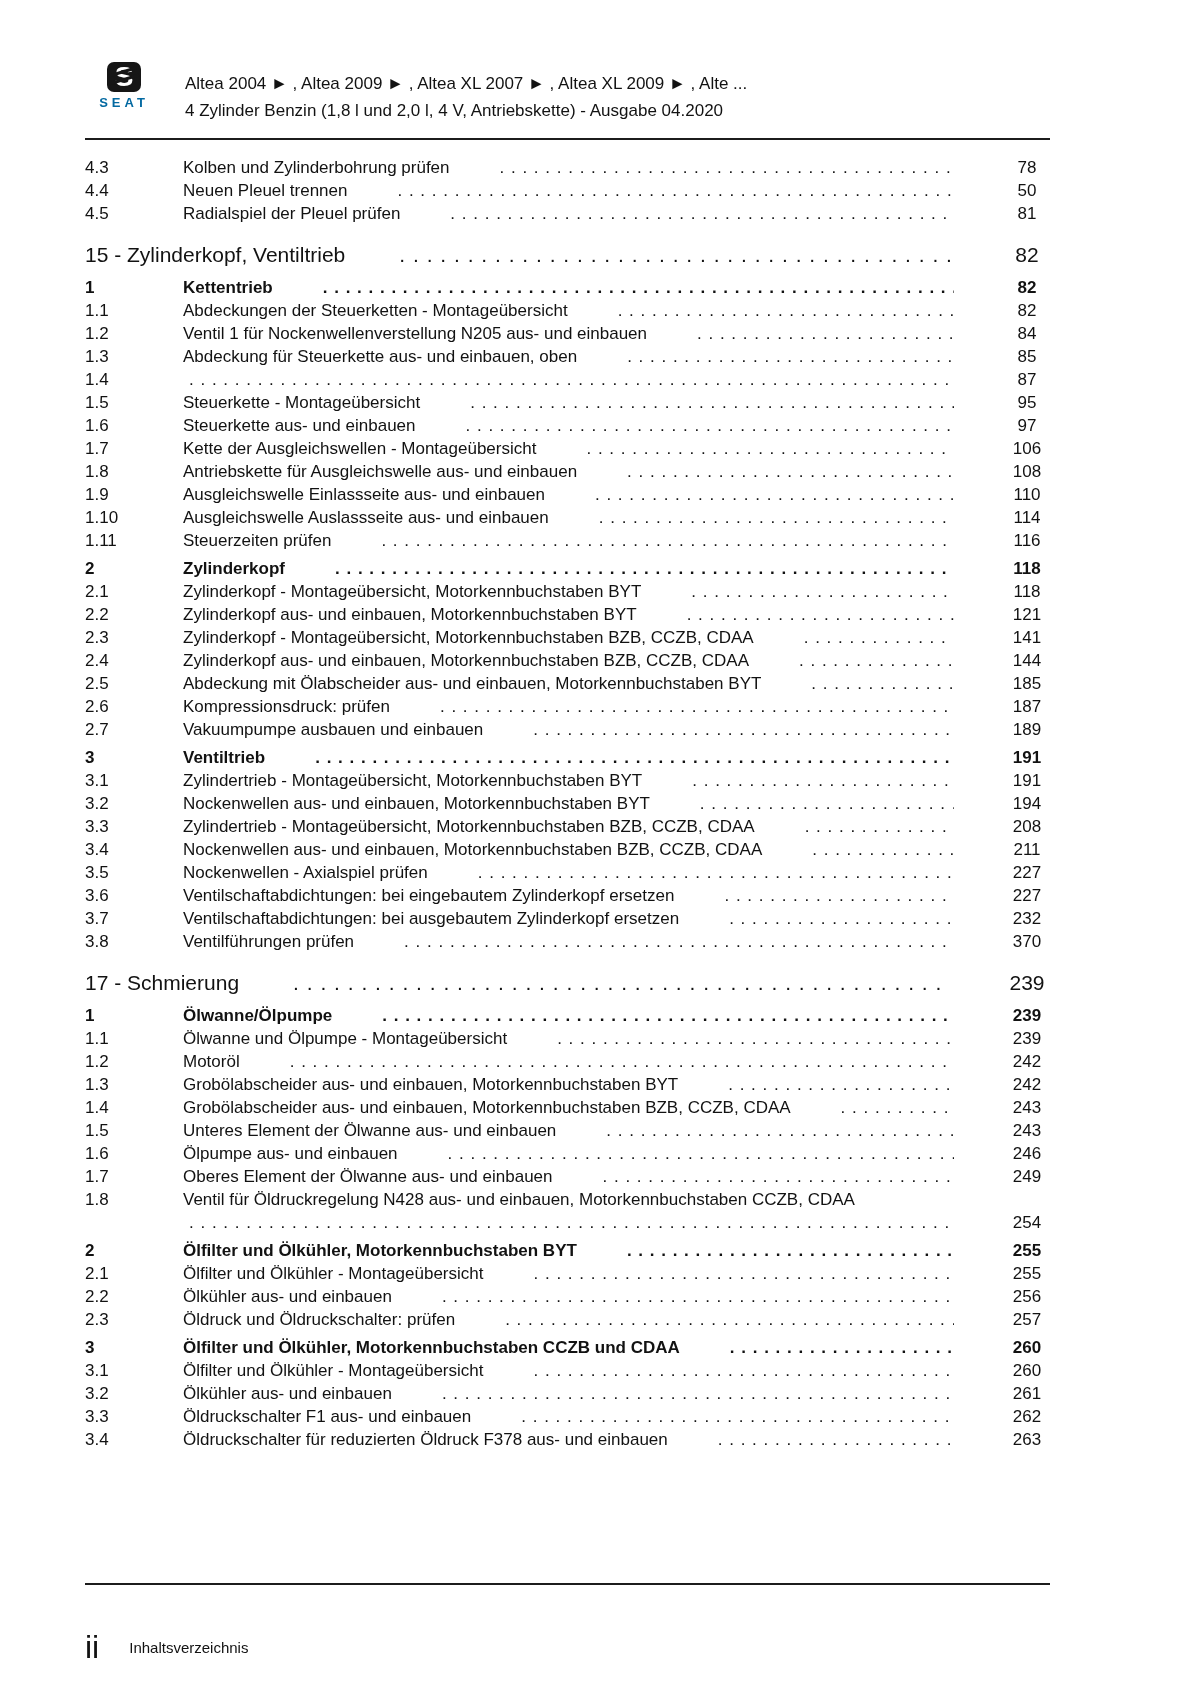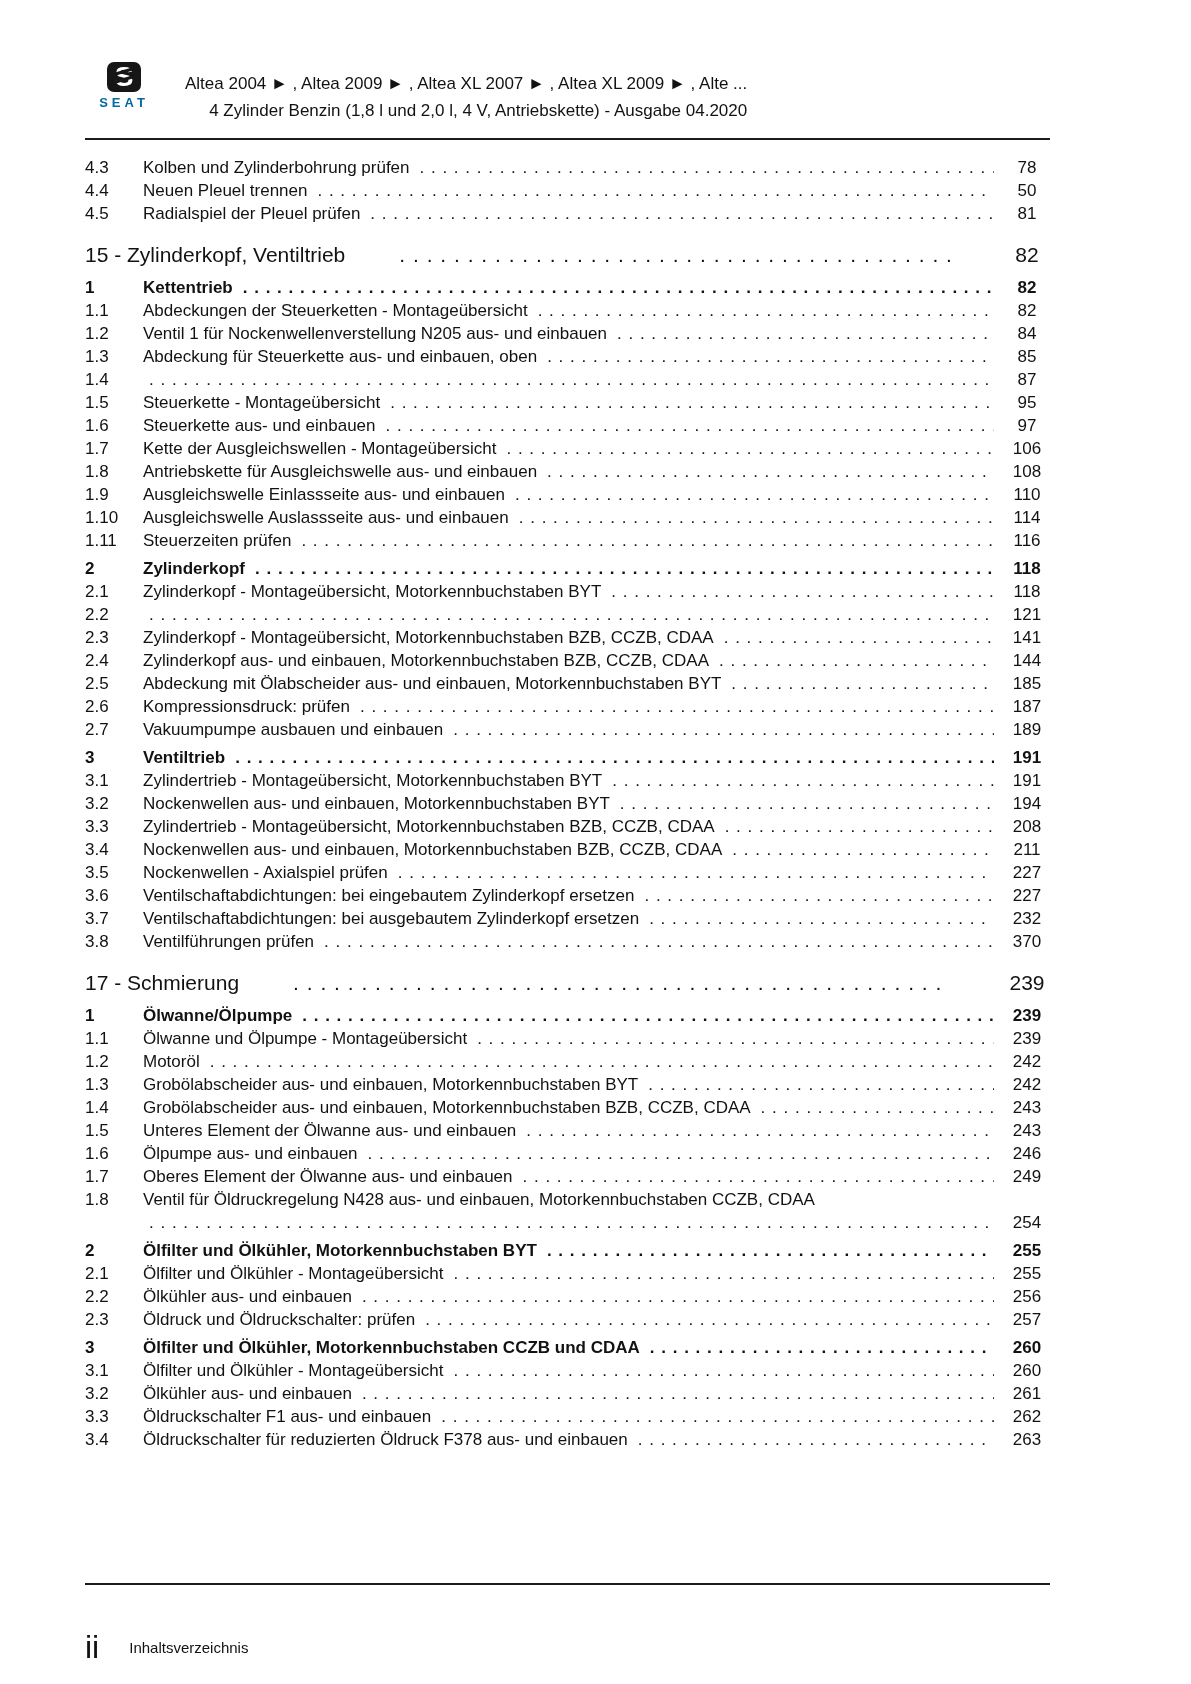--- a/index.html
+++ b/index.html
@@ -12,29 +12,29 @@
     overflow:hidden;
   }
   .page { position:absolute; inset:0; background:#ffffff; }
 
   
   .header { position:absolute; left:85px; top:58px; width:965px; display:flex; align-items:flex-start; }
   .logo { width:78px; flex:0 0 78px; display:flex; flex-direction:column; align-items:center; margin-top:4px; }
   .logo-mark { width:34px; height:30px; background:#161616; border-radius:7px; position:relative; overflow:hidden; }
   .logo-s { position:absolute; left:0; top:0; width:34px; height:30px; }
   .logo-word { font-size:13px; font-weight:bold; letter-spacing:4px; margin-top:3px; color:#0369a1; }
-  .header-text { margin-left:22px; padding-top:12px; font-size:17px; line-height:27px; white-space:nowrap;text-align:right; }
+  .header-text { margin-left:22px; padding-top:12px; font-size:17px; line-height:27px; white-space:nowrap; }
 
   .rule { position:absolute; left:85px; width:965px; height:2px; background:#1c1c1c; }
   .rule-top { top:138px; }
   .rule-bottom { top:1583px; }
 
   
   .toc { position:absolute; left:85px; top:156px; width:965px; font-size:17px; }
-  .toc-row { display:flex; align-items:baseline; line-height:23px; }
+  .toc-row { display:flex; align-items:baseline; line-height:23px;gap:40px; }
   .toc-row.bold { font-weight:bold; margin-top:5px; }
   .toc-heading { display:flex; align-items:baseline; font-size:21px; line-height:30px; margin-top:15px; margin-bottom:6px;gap:44px; }
   .num { flex:0 0 58px; white-space:nowrap; }
   .title { white-space:nowrap; padding-right:4px; }
   .leader {
     flex:1 1 auto;
     overflow:hidden;
     white-space:nowrap;
     min-width:20px;
     margin:0 10px 0 6px;
@@ -174,20 +174,21 @@
         <span class="pagenum">118</span>
       </div>
       <div class="toc-row">
         <span class="num">2.1</span>
         <span class="title">Zylinderkopf - Montageübersicht, Motorkennbuchstaben BYT</span>
         <span class="leader">. . . . . . . . . . . . . . . . . . . . . . . . . . . . . . . . . . . . . . . . . . . . . . . . . . . . . . . . . . . . . . . . . . . . . . . . . . . . . . . . . . . . . . . . . . . . . . . . . . . . . . . . . . . . . . . . . . . . . . . . . . . . . . . . . . . . . . . . . . . . . . . . . . . . . . . . . . . . . . . . . . . . . . . . . . </span>
         <span class="pagenum">118</span>
       </div>
       <div class="toc-row">
         <span class="num">2.2</span>
+        <span class="title">Zylinderkopf aus- und einbauen, Motorkennbuchstaben BYT</span>
         <span class="leader">. . . . . . . . . . . . . . . . . . . . . . . . . . . . . . . . . . . . . . . . . . . . . . . . . . . . . . . . . . . . . . . . . . . . . . . . . . . . . . . . . . . . . . . . . . . . . . . . . . . . . . . . . . . . . . . . . . . . . . . . . . . . . . . . . . . . . . . . . . . . . . . . . . . . . . . . . . . . . . . . . . . . . . . . . . </span>
         <span class="pagenum">121</span>
       </div>
       <div class="toc-row">
         <span class="num">2.3</span>
         <span class="title">Zylinderkopf - Montageübersicht, Motorkennbuchstaben BZB, CCZB, CDAA</span>
         <span class="leader">. . . . . . . . . . . . . . . . . . . . . . . . . . . . . . . . . . . . . . . . . . . . . . . . . . . . . . . . . . . . . . . . . . . . . . . . . . . . . . . . . . . . . . . . . . . . . . . . . . . . . . . . . . . . . . . . . . . . . . . . . . . . . . . . . . . . . . . . . . . . . . . . . . . . . . . . . . . . . . . . . . . . . . . . . . </span>
         <span class="pagenum">141</span>
       </div>
       <div class="toc-row">

